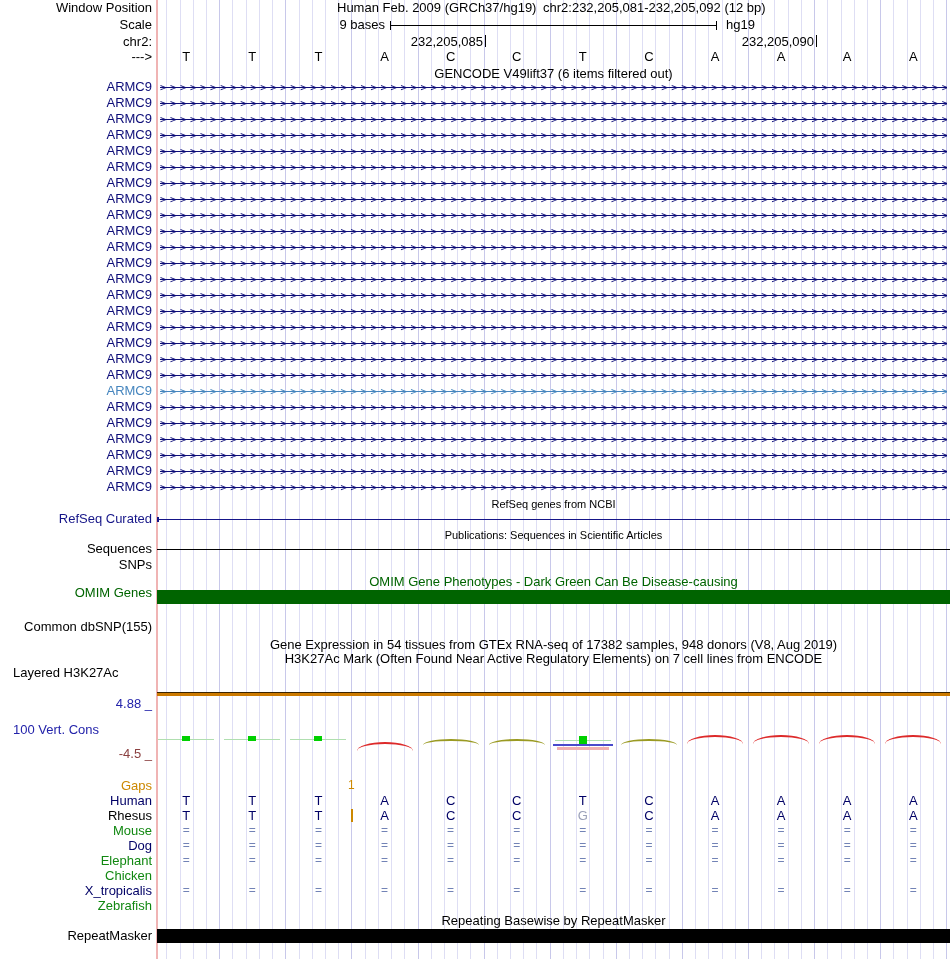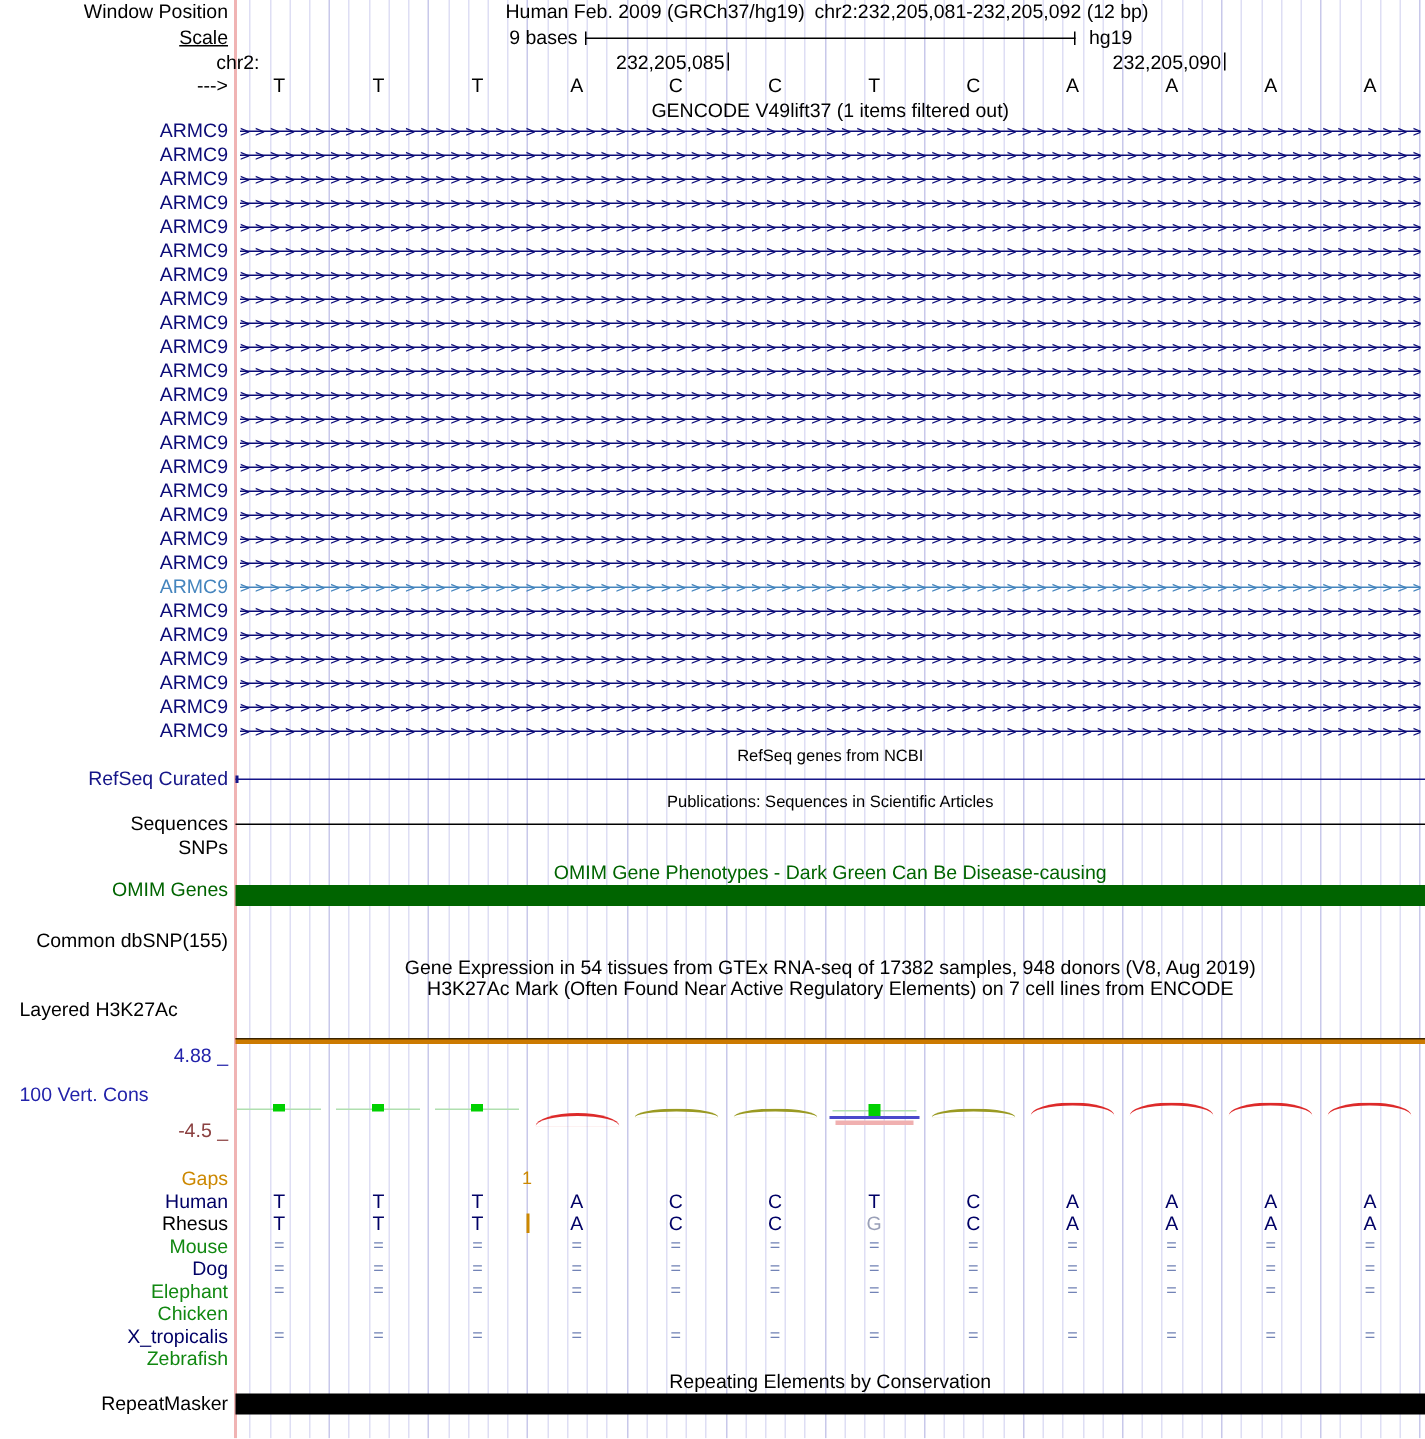--- a/index.html
+++ b/index.html
@@ -79,22 +79,22 @@
       <div class="grid" style="left: 893.42px; background: rgb(222, 222, 244);"></div>
       <div class="grid" style="left: 906.64px; background: rgb(222, 222, 244);"></div>
       <div class="grid" style="left: 919.86px; background: rgb(222, 222, 244);"></div>
       <div class="grid" style="left: 933.08px; background: rgb(222, 222, 244);"></div>
       <div class="grid" style="left: 946.3px; background: rgb(200, 200, 234);"></div>
     </div>
 
   <div class="abs" style="left:156px;top:0;width:2px;height:959px;background:#f0b4b4;"></div>
 
   <div class="lbl" style="top:0;">Window Position</div>
-  <div class="lbl" style="top:17px;text-decoration:underline;">Scale</div>
-  <div class="lbl" style="top:34px;padding-left:21px;">chr2:</div>
+  <div class="lbl" style="top:17px;">Scale</div>
+  <div class="lbl" style="top:34px;">chr2:</div>
   <div class="lbl" style="top:49px;">---&gt;</div>
 
   <div class="abs big" style="left:337px;top:0;line-height:15px;">Human Feb. 2009 (GRCh37/hg19)</div>
   <div class="abs big" style="left:543px;top:0;line-height:15px;">chr2:232,205,081-232,205,092 (12 bp)</div>
 
   <div class="abs big" style="left:285px;top:17px;width:100px;text-align:right;line-height:15px;">9 bases</div>
   <div class="hline" style="left:390px;top:25px;width:327px;background:#000;"></div>
   <div class="abs" style="left:390px;top:21px;width:1px;height:9px;background:#000;"></div>
   <div class="abs" style="left:716px;top:21px;width:1px;height:9px;background:#000;"></div>
   <div class="abs big" style="left:726px;top:17px;line-height:15px;">hg19</div>
@@ -112,21 +112,21 @@
       <div class="cell" style="left: 430.6px; top: 49px;">C</div>
       <div class="cell" style="left: 496.7px; top: 49px;">C</div>
       <div class="cell" style="left: 562.8px; top: 49px;">T</div>
       <div class="cell" style="left: 628.9px; top: 49px;">C</div>
       <div class="cell" style="left: 695px; top: 49px;">A</div>
       <div class="cell" style="left: 761.1px; top: 49px;">A</div>
       <div class="cell" style="left: 827.2px; top: 49px;">A</div>
       <div class="cell" style="left: 893.3px; top: 49px;">A</div>
     </div>
 
-  <div class="ctitle big" style="top:66px;">GENCODE V49lift37 (1 items filtered out)</div>
+  <div class="ctitle big" style="top:66px;">GENCODE V49lift37 (6 items filtered out)</div>
   <div id="generows">
       <div class="lbl" style="top: 79px; color: rgb(12, 12, 120);">ARMC9</div>
       <div style="position: absolute; left: 157px; top: 79px; width: 793px; height: 16px;">
         <div style="position: absolute; left: 3px; top: 8px; width: 787px; height: 1px; background: rgb(12, 12, 120);"></div>
         <div style="position: absolute; left: 3px; top: 1px; width: 787px; height: 15px; overflow: hidden; color: rgb(12, 12, 120); font: 11px / 15px &quot;DejaVu Sans Mono&quot;, monospace; letter-spacing: 3.4px; white-space: nowrap;">&gt;&gt;&gt;&gt;&gt;&gt;&gt;&gt;&gt;&gt;&gt;&gt;&gt;&gt;&gt;&gt;&gt;&gt;&gt;&gt;&gt;&gt;&gt;&gt;&gt;&gt;&gt;&gt;&gt;&gt;&gt;&gt;&gt;&gt;&gt;&gt;&gt;&gt;&gt;&gt;&gt;&gt;&gt;&gt;&gt;&gt;&gt;&gt;&gt;&gt;&gt;&gt;&gt;&gt;&gt;&gt;&gt;&gt;&gt;&gt;&gt;&gt;&gt;&gt;&gt;&gt;&gt;&gt;&gt;&gt;&gt;&gt;&gt;&gt;&gt;&gt;&gt;&gt;&gt;&gt;&gt;&gt;&gt;&gt;&gt;&gt;&gt;&gt;&gt;&gt;&gt;&gt;&gt;&gt;&gt;&gt;&gt;&gt;&gt;&gt;&gt;&gt;&gt;&gt;&gt;&gt;&gt;&gt;&gt;&gt;&gt;&gt;&gt;&gt;&gt;&gt;&gt;&gt;&gt;&gt;</div>
       </div>
       <div class="lbl" style="top: 95px; color: rgb(12, 12, 120);">ARMC9</div>
       <div style="position: absolute; left: 157px; top: 95px; width: 793px; height: 16px;">
         <div style="position: absolute; left: 3px; top: 8px; width: 787px; height: 1px; background: rgb(12, 12, 120);"></div>
         <div style="position: absolute; left: 3px; top: 1px; width: 787px; height: 15px; overflow: hidden; color: rgb(12, 12, 120); font: 11px / 15px &quot;DejaVu Sans Mono&quot;, monospace; letter-spacing: 3.4px; white-space: nowrap;">&gt;&gt;&gt;&gt;&gt;&gt;&gt;&gt;&gt;&gt;&gt;&gt;&gt;&gt;&gt;&gt;&gt;&gt;&gt;&gt;&gt;&gt;&gt;&gt;&gt;&gt;&gt;&gt;&gt;&gt;&gt;&gt;&gt;&gt;&gt;&gt;&gt;&gt;&gt;&gt;&gt;&gt;&gt;&gt;&gt;&gt;&gt;&gt;&gt;&gt;&gt;&gt;&gt;&gt;&gt;&gt;&gt;&gt;&gt;&gt;&gt;&gt;&gt;&gt;&gt;&gt;&gt;&gt;&gt;&gt;&gt;&gt;&gt;&gt;&gt;&gt;&gt;&gt;&gt;&gt;&gt;&gt;&gt;&gt;&gt;&gt;&gt;&gt;&gt;&gt;&gt;&gt;&gt;&gt;&gt;&gt;&gt;&gt;&gt;&gt;&gt;&gt;&gt;&gt;&gt;&gt;&gt;&gt;&gt;&gt;&gt;&gt;&gt;&gt;&gt;&gt;&gt;&gt;&gt;&gt;</div>
@@ -386,17 +386,17 @@
       <div class="cell" style="left: 562.8px; top: 883px; color: rgb(114, 131, 182); font-size: 12px;">=</div>
       <div class="cell" style="left: 628.9px; top: 883px; color: rgb(114, 131, 182); font-size: 12px;">=</div>
       <div class="cell" style="left: 695px; top: 883px; color: rgb(114, 131, 182); font-size: 12px;">=</div>
       <div class="cell" style="left: 761.1px; top: 883px; color: rgb(114, 131, 182); font-size: 12px;">=</div>
       <div class="cell" style="left: 827.2px; top: 883px; color: rgb(114, 131, 182); font-size: 12px;">=</div>
       <div class="cell" style="left: 893.3px; top: 883px; color: rgb(114, 131, 182); font-size: 12px;">=</div>
       <div class="lbl" style="top: 898px; color: rgb(17, 136, 17);">Zebrafish</div>
       <div style="position: absolute; left: 157px; top: 898px; width: 793px; height: 15px;"></div>
     </div>
 
-  <div class="ctitle big" style="top:913px;">Repeating Elements by Conservation</div>
+  <div class="ctitle big" style="top:913px;">Repeating Basewise by RepeatMasker</div>
   <div class="lbl" style="top:928px;">RepeatMasker</div>
   <div class="abs" style="left:157px;top:929px;width:793px;height:14px;background:#000;"></div>
 
 </div>
 
 </body></html>

